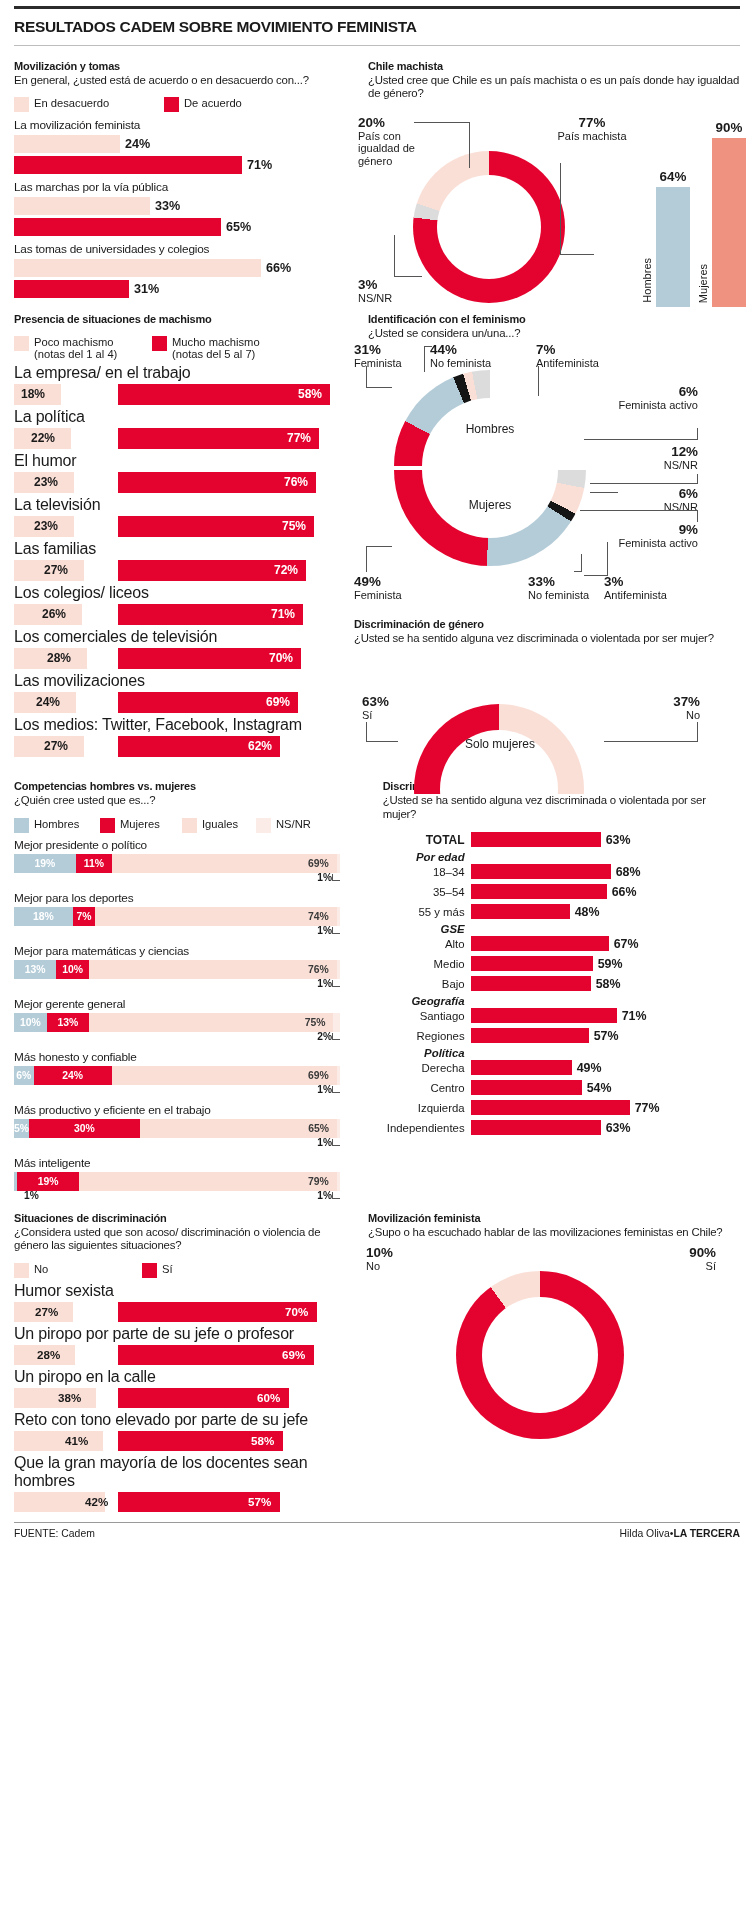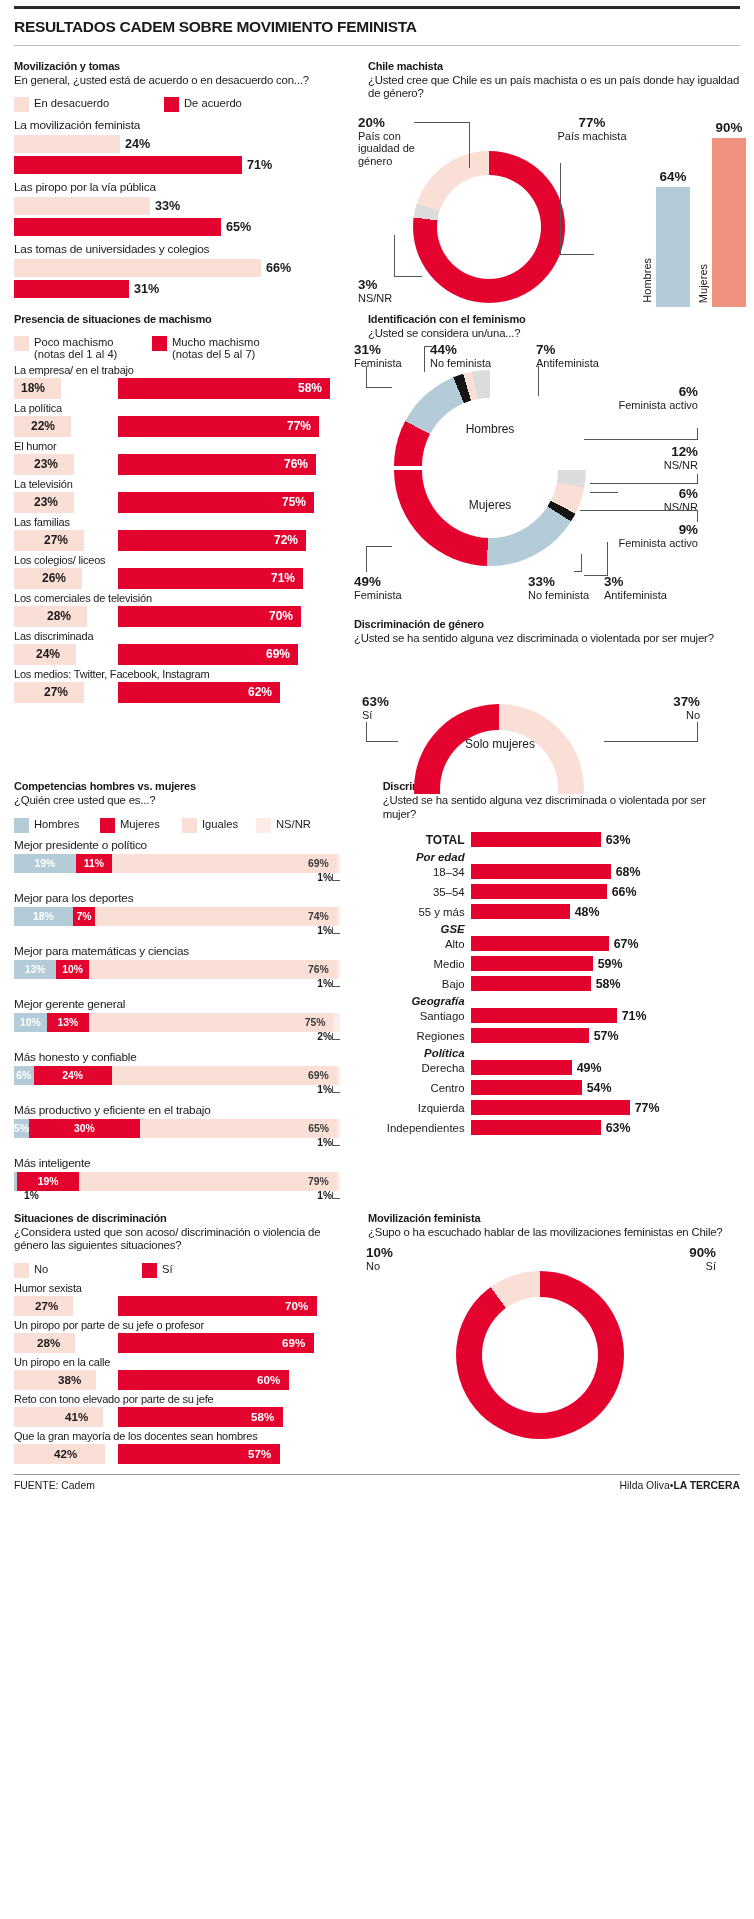--- a/index.html
+++ b/index.html
@@ -40,21 +40,21 @@
   .rowbar .val { font-size:12.6px; font-weight:bold; margin-left:5px; }
 
   
   .mrow { display:flex; align-items:stretch; height:21px; margin-bottom:2px; }
   .mleft { width:104px; position:relative; }
   .mleft .bg { position:absolute; left:0; top:0; height:21px; background:#fadfd6; }
   .mleft .v  { position:absolute; top:0; height:21px; line-height:21px; font-size:12px; font-weight:bold; }
   .mright { flex:1; position:relative; }
   .mright .bg { position:absolute; left:0; top:0; height:21px; background:#e4032e; }
   .mright .v { position:absolute; top:0; height:21px; line-height:21px; font-size:12px; font-weight:bold; color:#fff; }
-  .mtitle { font-size:11px; margin:3px 0 2px 0; letter-spacing:-0.2px; }
+  .mtitle { font-size:16px; margin:3px 0 2px 0; letter-spacing:-0.2px; }
 
   
   .ctitle { font-size:11.8px; margin:5px 0 2px 0; letter-spacing:-0.2px; }
   .cstack { display:flex; height:19px; width:326px; }
   .cstack div { height:19px; font-size:10.4px; font-weight:bold; line-height:19px; text-align:center; overflow:hidden; }
   .c-h { background:#b4ccd8; color:#ffffff; }
   .c-m { background:#e4032e; color:#ffffff; }
   .c-i { background:#fadfd6; color:#4a4a4a; }
   .c-n { background:#fcece7; color:#4a4a4a; }
   .cnote { position:relative; height:13px; width:326px; }
@@ -132,21 +132,21 @@
       <div class="barlabel">La movilización feminista</div>
       <div class="rowbar">
         <div class="fill" style="width:106px;background:#fadfd6"></div>
         <span class="val">24%</span>
       </div>
       <div class="rowbar">
         <div class="fill" style="width:228px;background:#e4032e"></div>
         <span class="val">71%</span>
       </div>
 
-      <div class="barlabel">Las piropo por la vía pública</div>
+      <div class="barlabel">Las marchas por la vía pública</div>
       <div class="rowbar">
         <div class="fill" style="width:136px;background:#fadfd6"></div>
         <span class="val">33%</span>
       </div>
       <div class="rowbar">
         <div class="fill" style="width:207px;background:#e4032e"></div>
         <span class="val">65%</span>
       </div>
 
       <div class="barlabel">Las tomas de universidades y colegios</div>
@@ -303,21 +303,21 @@
           <div class="mrow">
             <div class="mleft">
               <span class="bg" style="width:73px"></span>
               <span class="v" style="left:33px">28%</span>
             </div>
             <div class="mright">
               <span class="bg" style="width:183px"></span>
               <span class="v" style="left:151px">70%</span>
             </div>
           </div>
-          <div class="mtitle">Las discriminada</div>
+          <div class="mtitle">Las movilizaciones</div>
           <div class="mrow">
             <div class="mleft">
               <span class="bg" style="width:62px"></span>
               <span class="v" style="left:22px">24%</span>
             </div>
             <div class="mright">
               <span class="bg" style="width:180px"></span>
               <span class="v" style="left:148px">69%</span>
             </div>
           </div>
@@ -721,21 +721,21 @@
             </div>
             <div class="sright">
               <span class="bg" style="width:165px"></span>
               <span class="v" style="left:133px">58%</span>
             </div>
           </div>
           <div class="mtitle">Que la gran mayoría de los docentes sean hombres</div>
           <div class="srow">
             <div class="sleft">
               <span class="bg" style="width:91px"></span>
-              <span class="v" style="left:40px">42%</span>
+              <span class="v" style="left:71px">42%</span>
             </div>
             <div class="sright">
               <span class="bg" style="width:162px"></span>
               <span class="v" style="left:130px">57%</span>
             </div>
           </div>
         </div>
     </div>
 
     <div class="colR">

